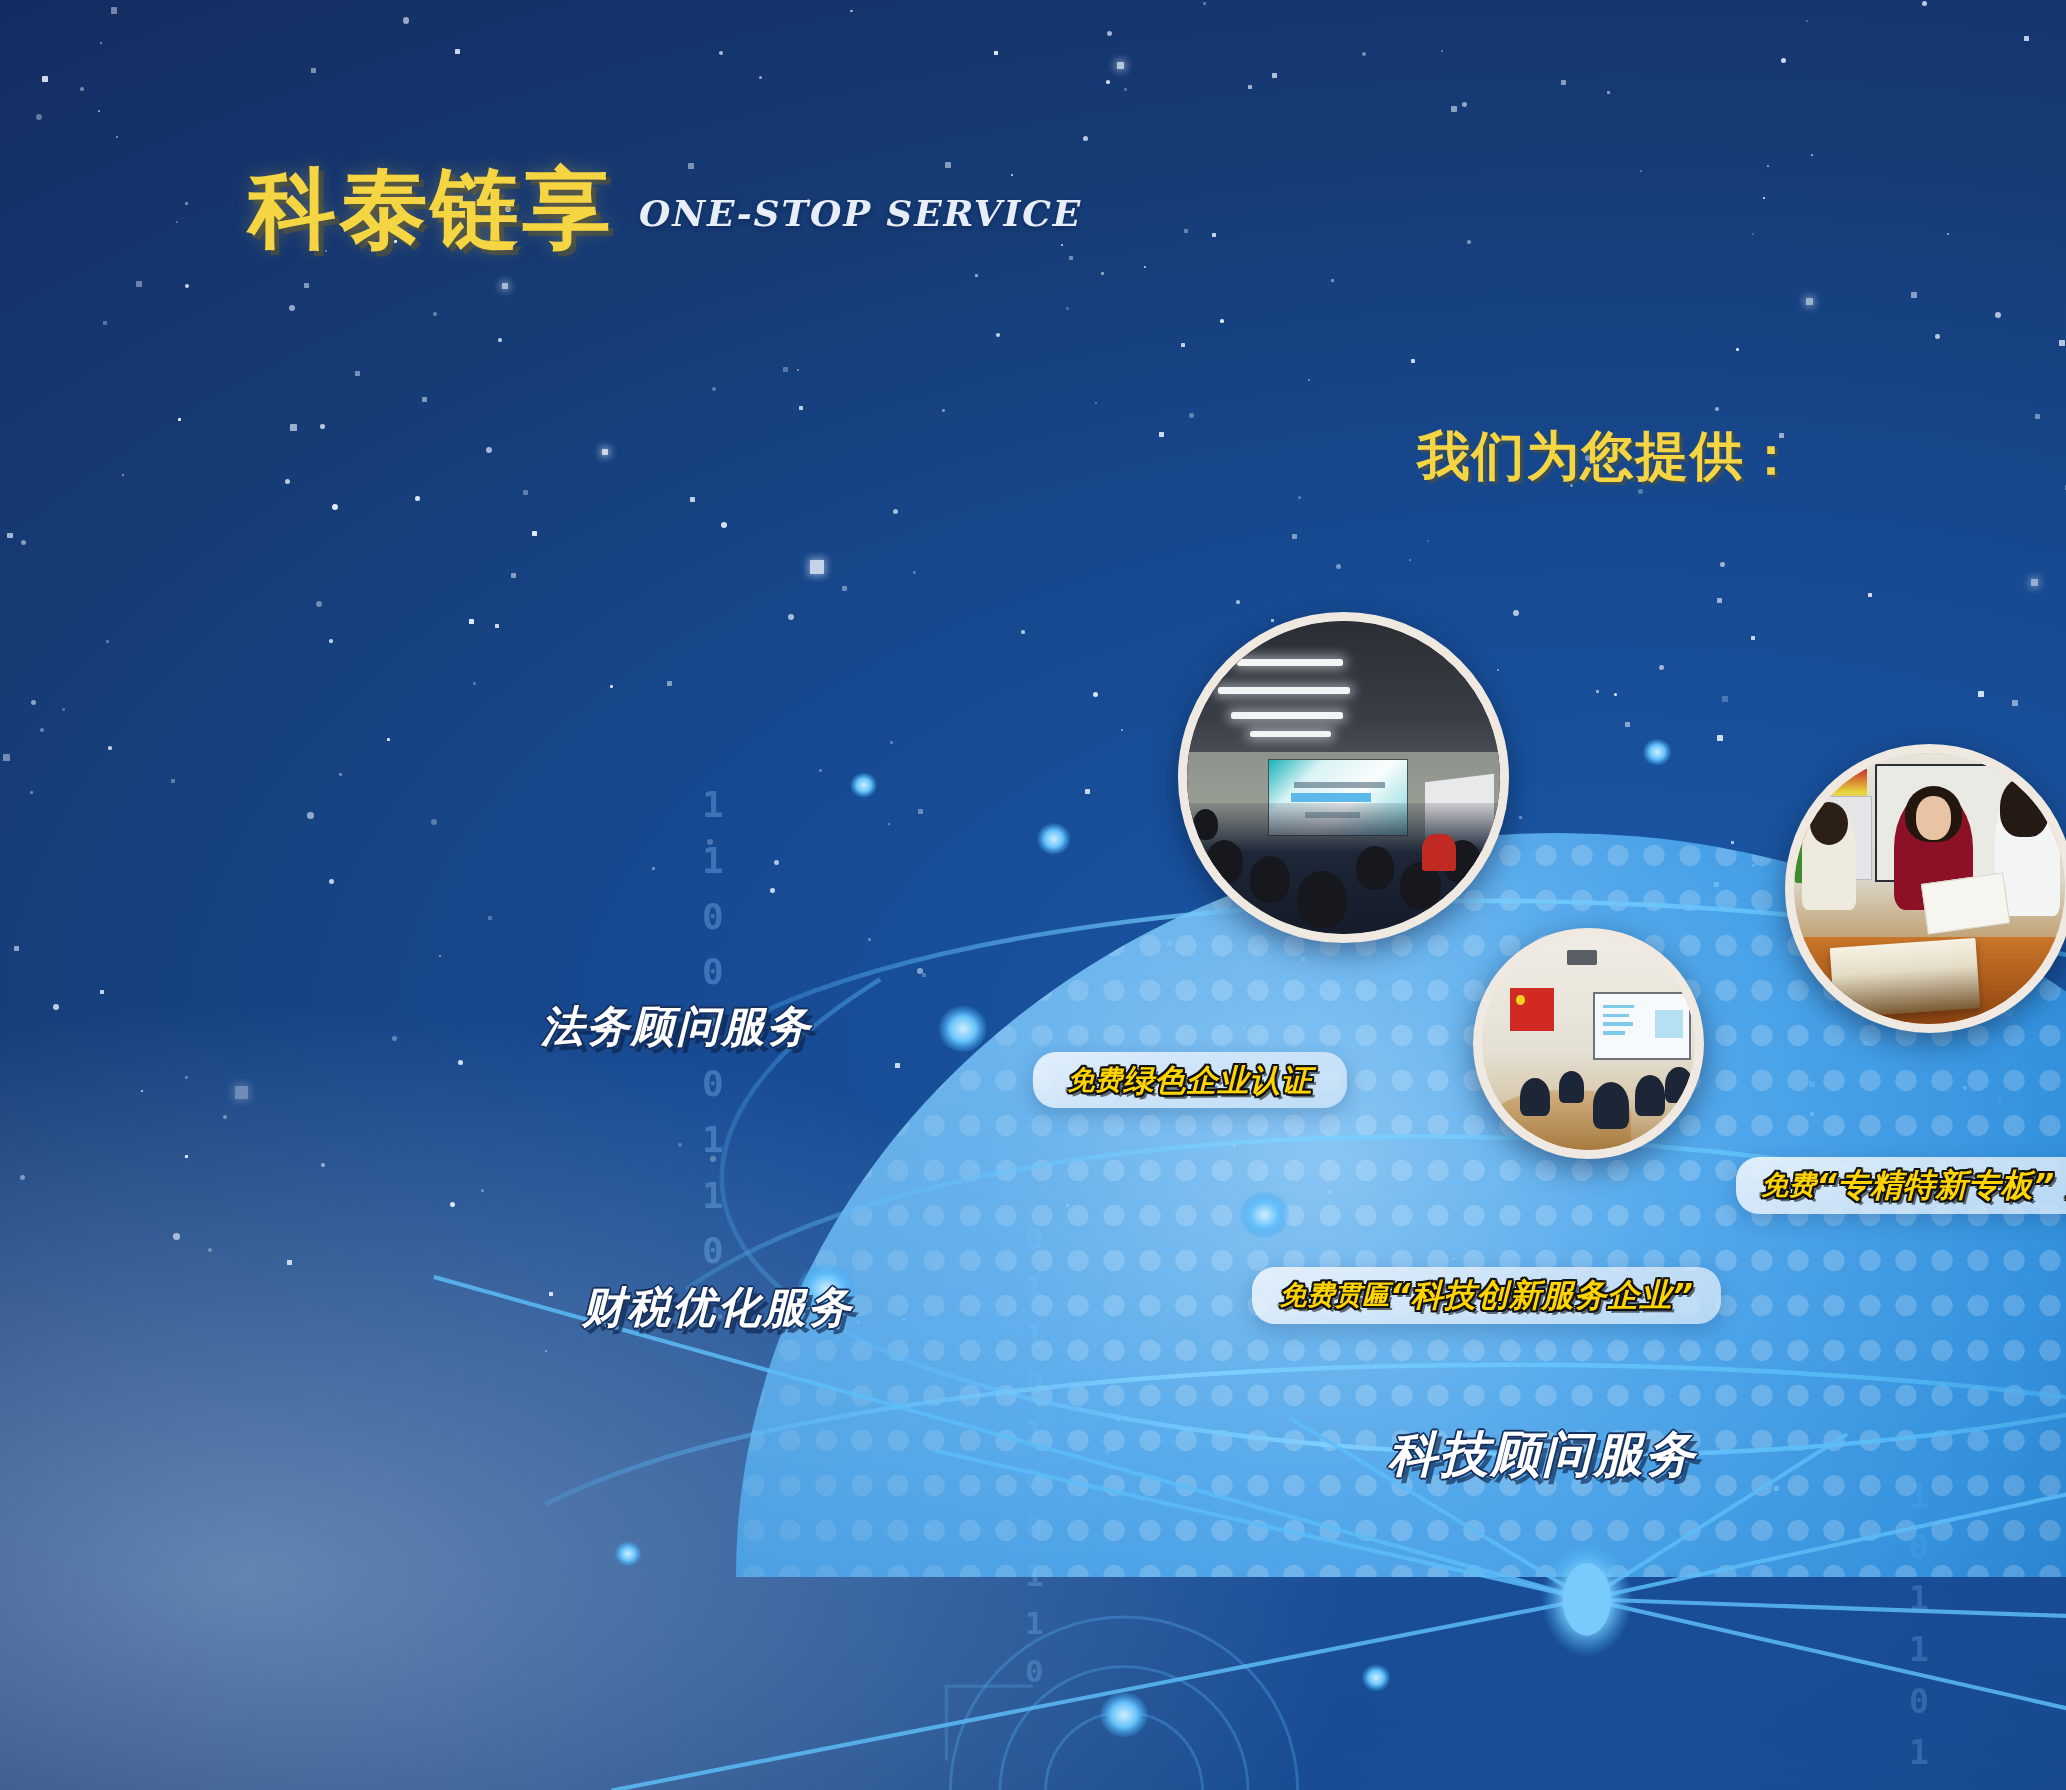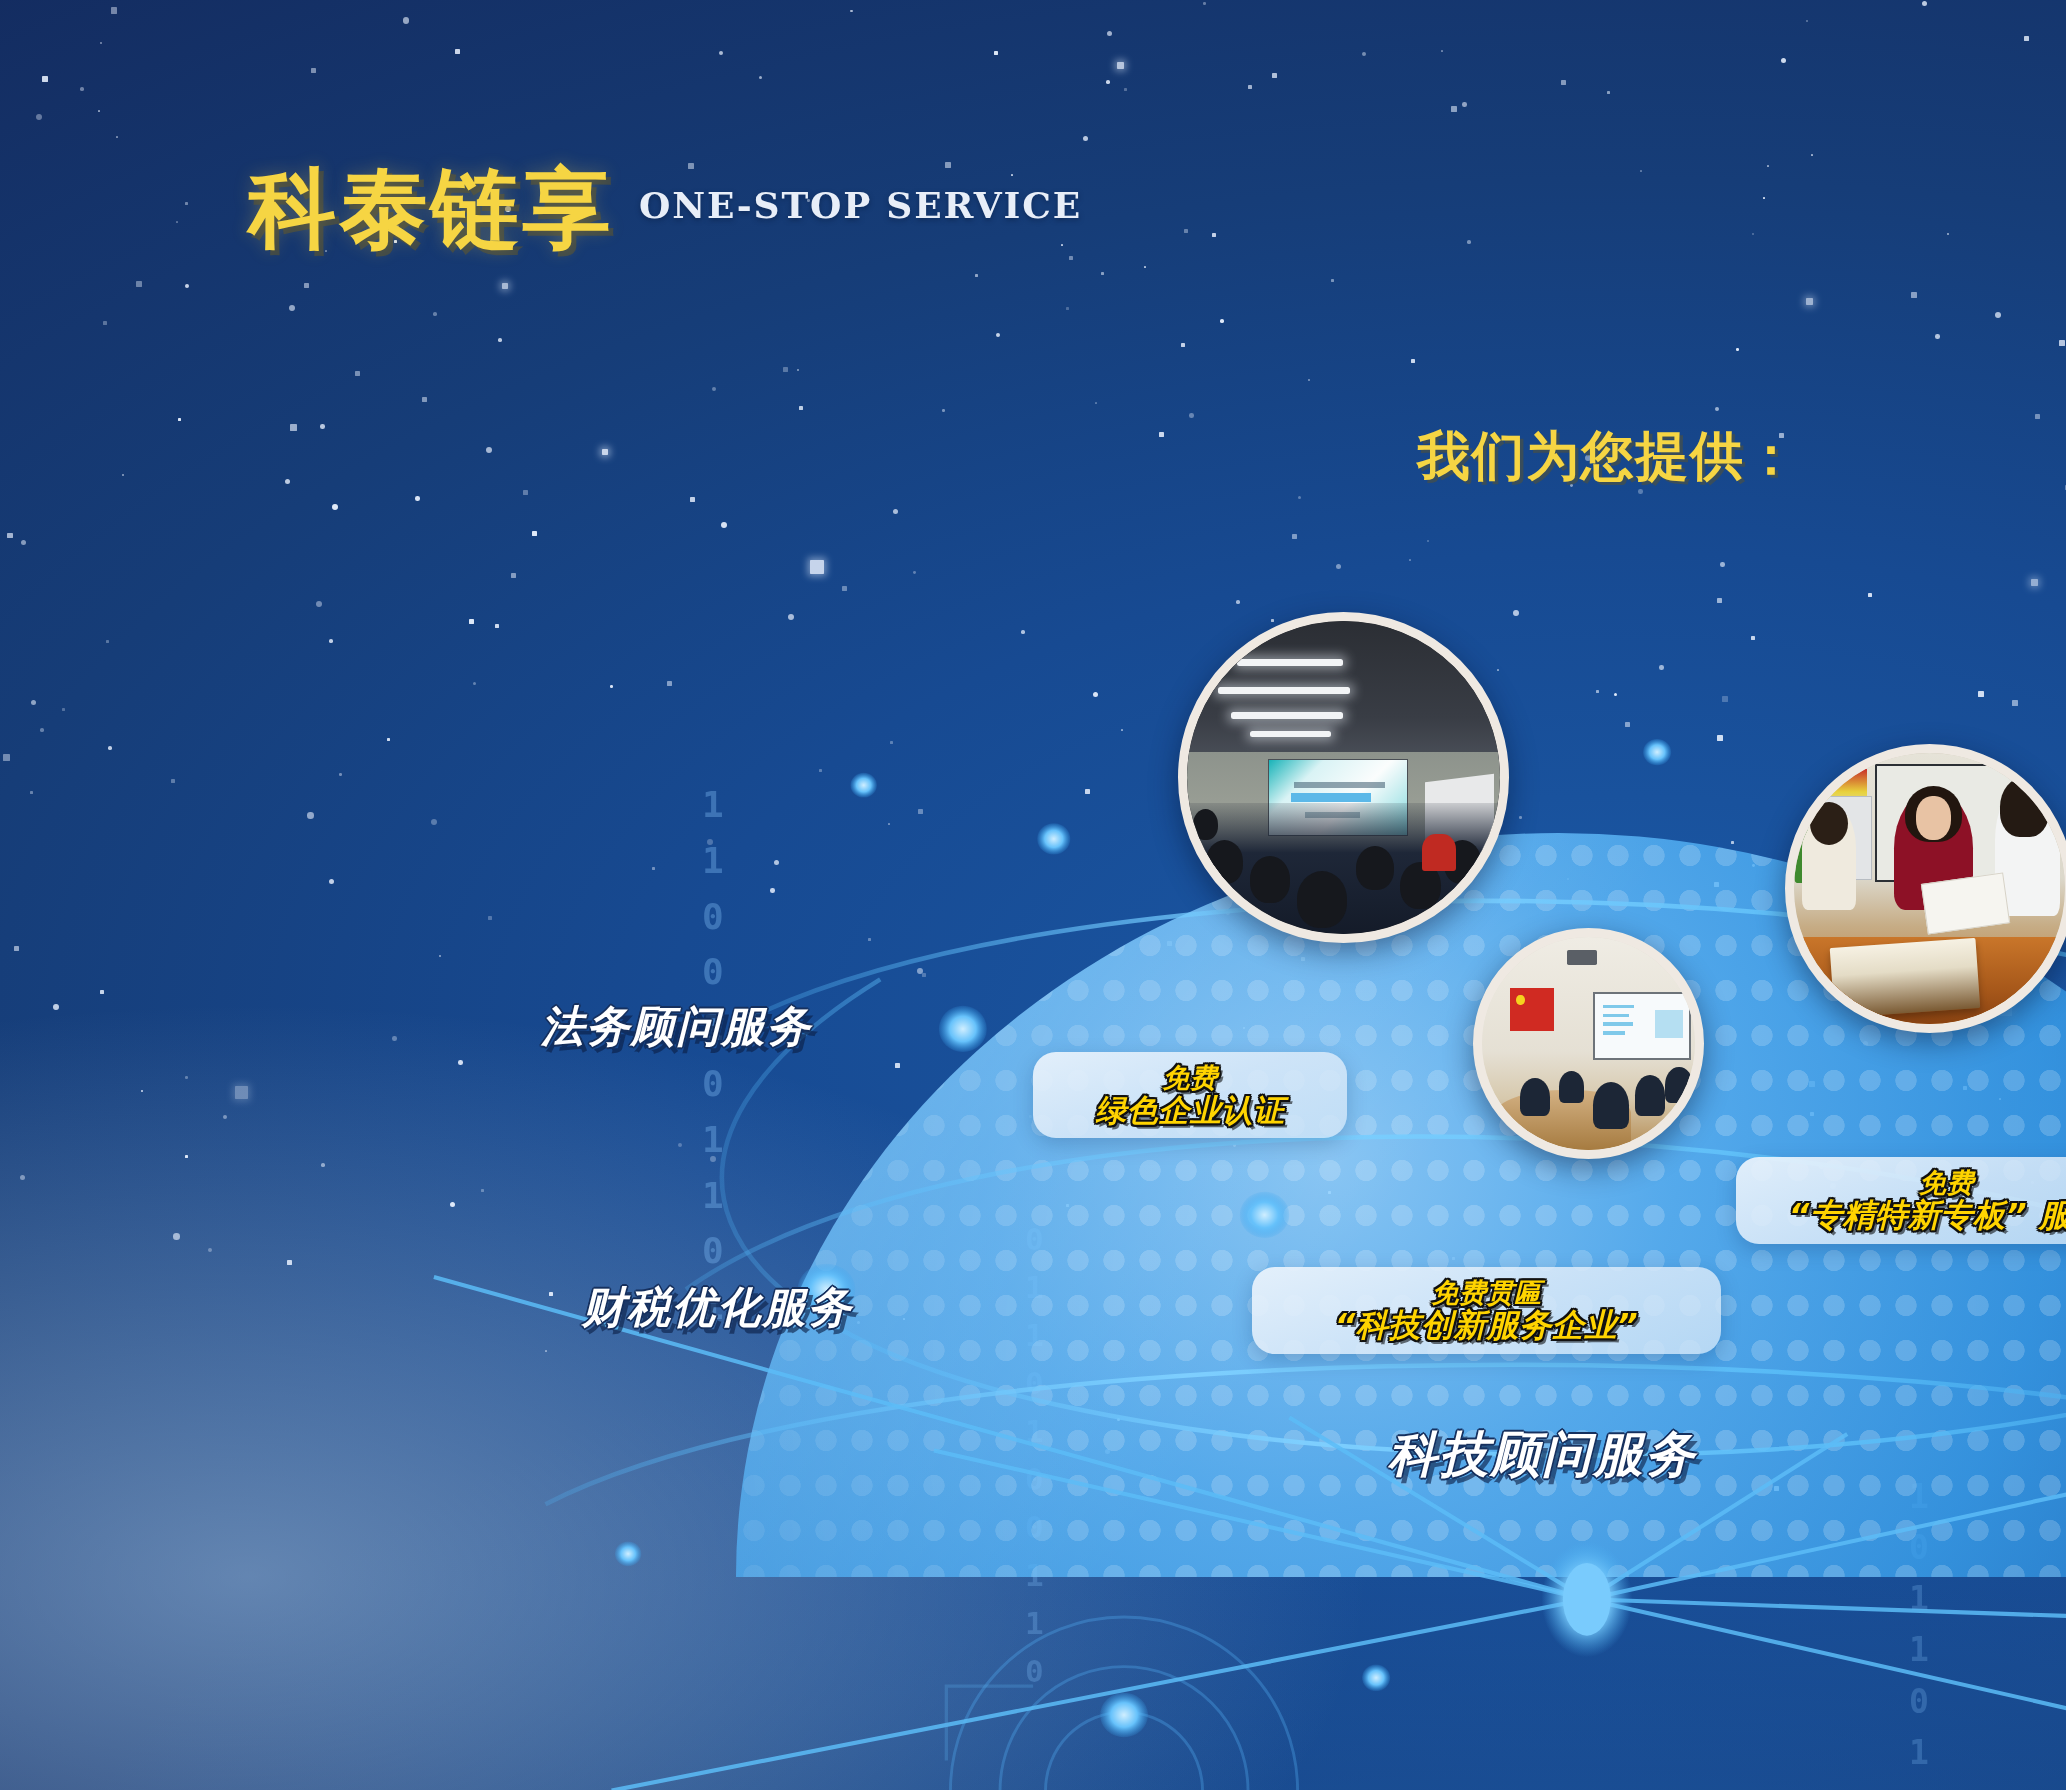--- a/index.html
+++ b/index.html
@@ -137,23 +137,23 @@
     position:absolute;left:248px;top:165px;
     display:flex;align-items:flex-end;gap:25px;
   }
   .brand-cn{
     font-size:88px;font-weight:700;color:#f6d543;
     letter-spacing:.04em;line-height:1;
     text-shadow:5px 5px 0 rgba(120,95,20,.42), 0 0 16.5px rgba(250,212,70,.28);
     font-family:"DejaVu Sans","Liberation Sans",sans-serif;
   }
   .brand-en{
-    font-size:36px;font-weight:700;
+    font-size:36px;font-weight:700;font-style:italic;
     color:#e8eef8;letter-spacing:.05em;
-    margin-bottom:27px;
+    margin-bottom:19px;
     font-family:"DejaVu Serif","Liberation Serif",serif;
     text-shadow:0 1.7px 5.8px rgba(8,25,60,.5);
   }
   .subtitle{
     position:absolute;left:248px;top:326px;
     font-size:69px;font-weight:700;letter-spacing:.05em;line-height:1;
     font-family:"DejaVu Sans","Liberation Sans",sans-serif;
     background:linear-gradient(180deg,#ffffff 0%,#eaf6ff 38%,#9fd6fb 72%,#5cb6f0 100%);
     -webkit-background-clip:text;background-clip:text;
     color:transparent;-webkit-text-fill-color:transparent;
@@ -179,21 +179,21 @@
       5px 5.8px 0 rgba(11,30,70,.62);
   }
   .svc-big{font-size:49px;}
 
   
   .badge{
     position:absolute;
     border-radius:23px;
     background:linear-gradient(160deg, rgba(236,244,252,.92) 0%, rgba(219,234,249,.86) 48%, rgba(206,228,247,.80) 100%);
     box-shadow:0 6.6px 20px rgba(10,40,90,.22);
-    display:flex;flex-direction:column;align-items:center;justify-content:center;
+    display:flex;flex-direction:row;align-items:center;justify-content:center;
     padding:10.7px 22px;box-sizing:border-box;
   }
   .badge span{
     display:block;white-space:nowrap;
     font-family:"DejaVu Sans","Liberation Sans",sans-serif;
     font-weight:700;font-style:italic;
     color:#ffd400;letter-spacing:.02em;line-height:1.12;
     text-shadow:
       -2.1px 0 0 #111, 2.1px 0 0 #111, 0 -2.1px 0 #111, 0 2.1px 0 #111,
       -1.7px -1.7px 0 #111, 1.7px -1.7px 0 #111, -1.7px 1.7px 0 #111, 1.7px 1.7px 0 #111,

